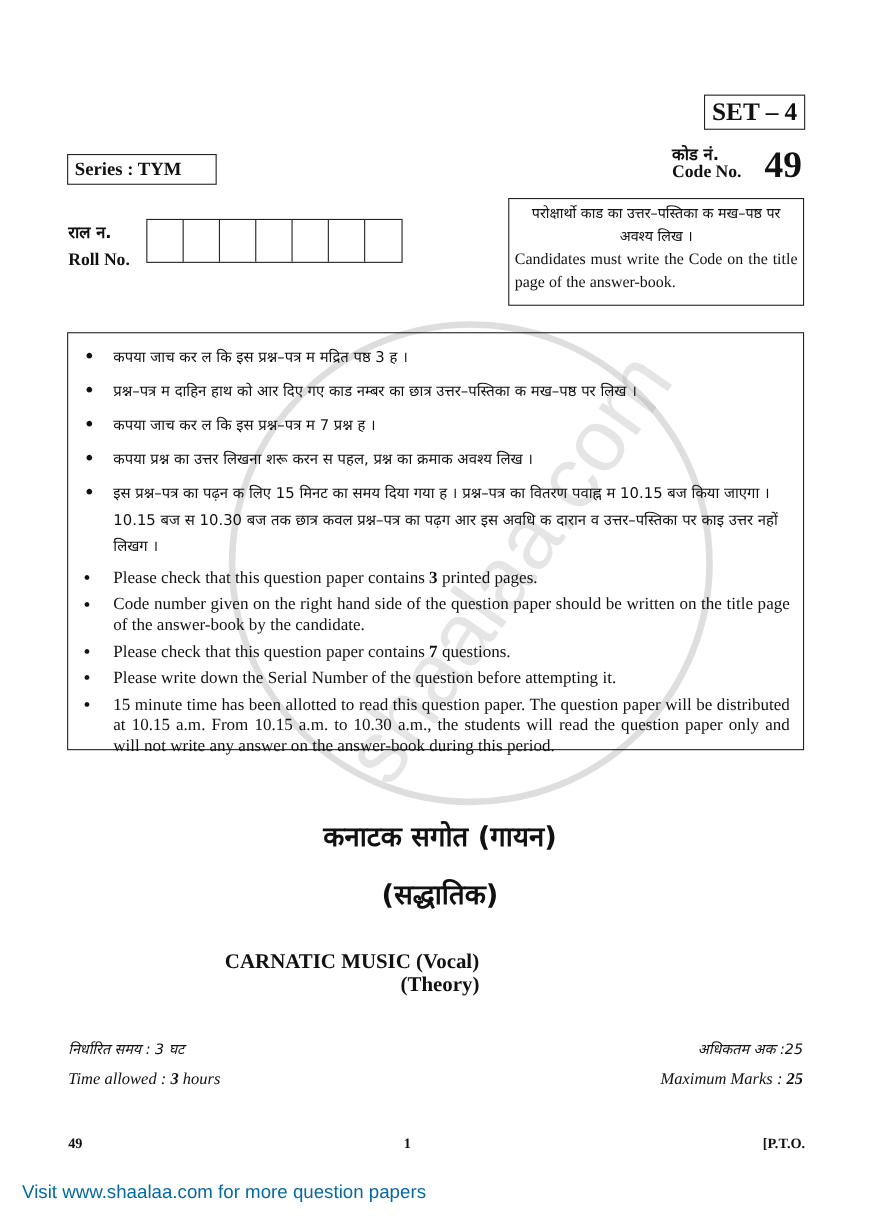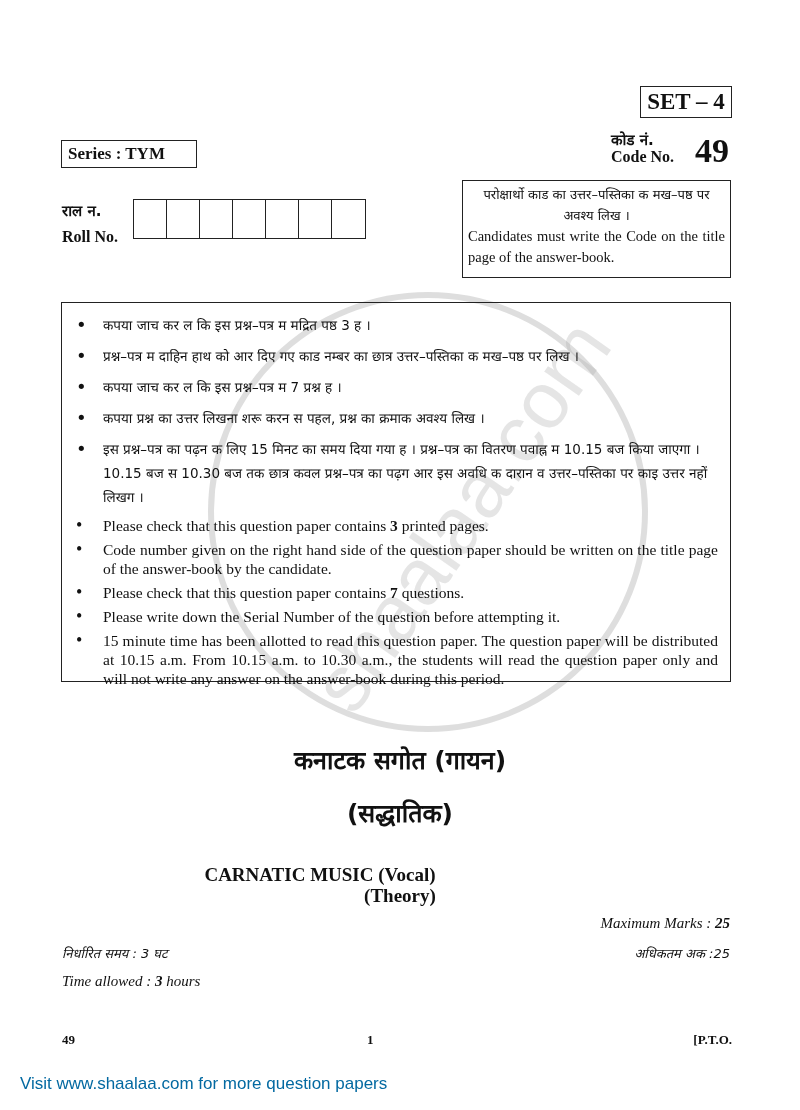--- a/index.html
+++ b/index.html
@@ -93,18 +93,18 @@
 </div>
 
 <div class="abs title-hi">कनाटक सगोत (गायन)</div>
 <div class="abs subtitle-hi">(सद्धातिक)</div>
 <div class="abs title-en">CARNATIC MUSIC (Vocal)</div>
 <div class="abs subtitle-en">(Theory)</div>
 
 <div class="abs meta-hi" style="left:62px; top:944px;">निर्धारित समय : 3 घट</div>
 <div class="abs meta-hi" style="right:70px; top:944px;">अधिकतम अक :25</div>
 <div class="abs meta" style="left:62px; top:973px;"><span>Time allowed : </span><b>3</b><span> hours</span></div>
-<div class="abs meta" style="right:70px; top:915px;margin-left:46px;"><span>Maximum Marks : </span><b>25</b></div>
+<div class="abs meta" style="right:70px; top:973px;margin-left:46px;"><span>Maximum Marks : </span><b>25</b></div>
 
 <div class="abs foot" style="left:62px; top:1032px;">49</div>
 <div class="abs foot" style="left:367px; top:1032px;">1</div>
 <div class="abs foot" style="right:68px; top:1032px;text-align:center;">[P.T.O.</div>
 <div class="abs visit">Visit www.shaalaa.com for more question papers</div>
 
 </body></html>

